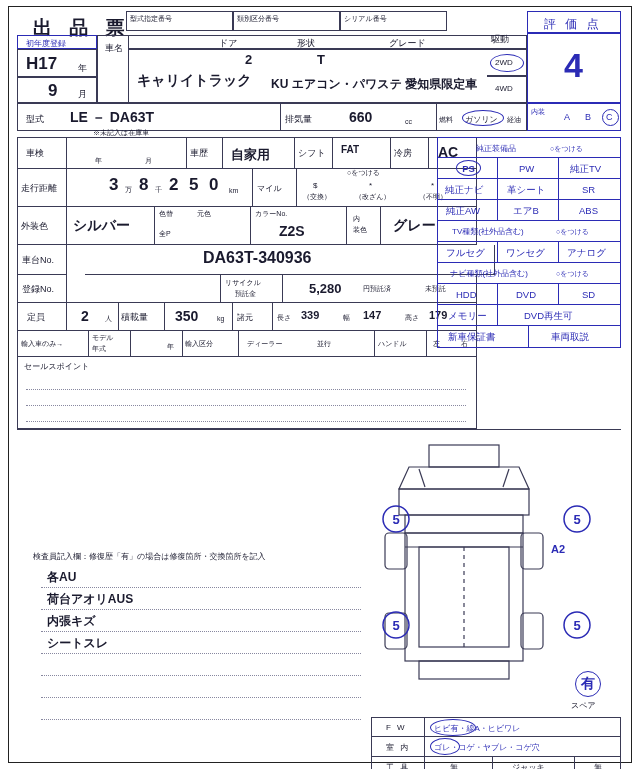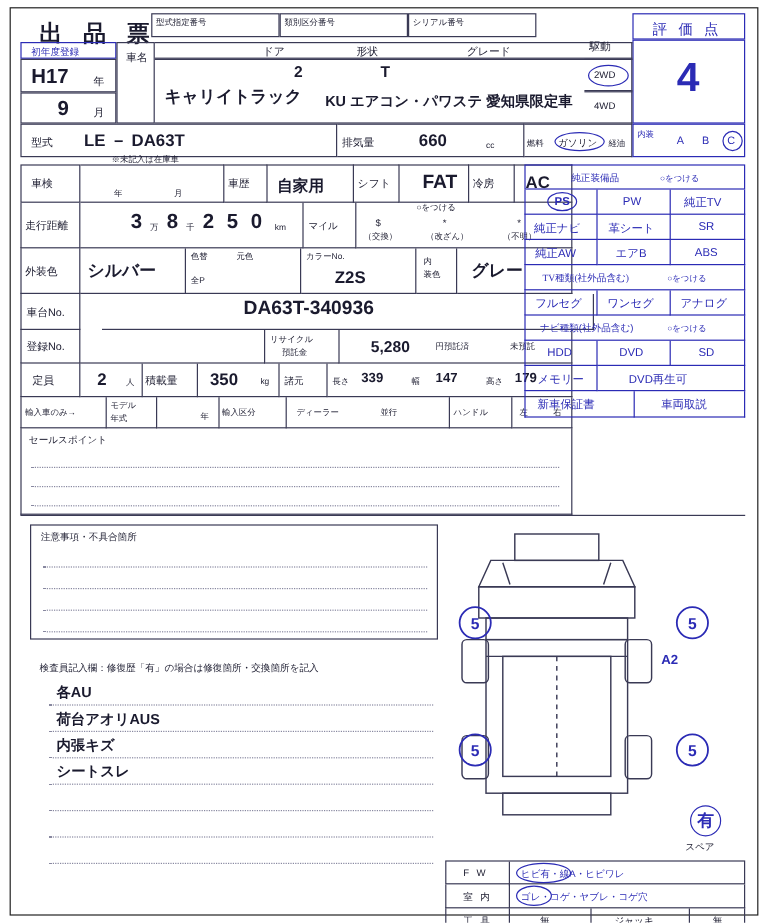--- a/index.html
+++ b/index.html
@@ -142,21 +142,21 @@
   <div class="b" style="left:178px; top:130px; width:36px; height:32px; border-left:none;">
     <div class="t lbl" style="left:3px; top:9px;">車歴</div>
   </div>
   <div class="b" style="left:214px; top:130px; width:72px; height:32px; border-left:none;">
     <div class="t val-sm" style="left:8px; top:8px; font-size:13px;">自家用</div>
   </div>
   <div class="b" style="left:286px; top:130px; width:38px; height:32px; border-left:none;">
     <div class="t lbl" style="left:3px; top:9px;">シフト</div>
   </div>
   <div class="b" style="left:324px; top:130px; width:58px; height:32px; border-left:none;">
-    <div class="t val-md" style="left:8px; top:6px; font-size:16px;margin-left:11px;">FAT</div>
+    <div class="t val-md" style="left:8px; top:6px; font-size:10px;">FAT</div>
   </div>
   <div class="b" style="left:382px; top:130px; width:38px; height:32px; border-left:none;">
     <div class="t lbl" style="left:3px; top:9px;">冷房</div>
   </div>
   <div class="b" style="left:420px; top:130px; width:48px; height:32px; border-left:none;">
     <div class="t val-md" style="left:9px; top:6px; font-size:14px;">AC</div>
   </div>
 
   <div class="b" style="left:8px; top:162px; width:50px; height:38px; border-top:none;">
     <div class="t lbl" style="left:3px; top:13px;">走行距離</div>
@@ -313,21 +313,21 @@
   <div class="b" style="left:428px; top:193px; width:61px; height:21px; border-color:#2b2bb5; border-top:none;">
     <div class="t eq blue" style="left:8px; top:5px;">純正AW</div>
   </div>
   <div class="b" style="left:489px; top:193px; width:61px; height:21px; border-color:#2b2bb5; border-top:none; border-left:none;">
     <div class="t eq blue" style="left:15px; top:5px;">エアB</div>
   </div>
   <div class="b" style="left:550px; top:193px; width:62px; height:21px; border-color:#2b2bb5; border-top:none; border-left:none;">
     <div class="t eq blue" style="left:20px; top:5px;">ABS</div>
   </div>
 
-  <div class="b" style="left:428px; top:214px; width:184px; height:21px; border-color:#2b2bb5; border-top:none;font-family:Liberation Serif, serif;">
+  <div class="b" style="left:428px; top:214px; width:184px; height:21px; border-color:#2b2bb5; border-top:none;">
     <div class="t lbl8 blue" style="left:14px; top:5px;">TV種類(社外品含む)</div>
     <div class="t lbl7 blue" style="left:118px; top:6px;">○をつける</div>
   </div>
   <div class="b" style="left:428px; top:235px; width:61px; height:21px; border-color:#2b2bb5; border-top:none;">
     <div class="t eq blue" style="left:8px; top:5px;">フルセグ</div>
   </div>
   <div class="b" style="left:489px; top:235px; width:61px; height:21px; border-color:#2b2bb5; border-top:none; border-left:none;">
     <div class="t eq blue" style="left:8px; top:5px;">ワンセグ</div>
   </div>
   <div class="b" style="left:550px; top:235px; width:62px; height:21px; border-color:#2b2bb5; border-top:none; border-left:none;">
@@ -357,27 +357,20 @@
 
   <div class="b" style="left:428px; top:319px; width:92px; height:22px; border-color:#2b2bb5; border-top:none;">
     <div class="t eq blue" style="left:10px; top:5px;">新車保証書</div>
   </div>
   <div class="b" style="left:520px; top:319px; width:92px; height:22px; border-color:#2b2bb5; border-top:none; border-left:none;">
     <div class="t eq blue" style="left:22px; top:5px;">車両取説</div>
   </div>
 
   <div class="nb" style="left:8px; top:422px; width:604px; height:1px; border-top:1px solid #3a3a55;"></div>
 
-  <div class="b" style="left:16px; top:430px; width:340px; height:96px;">
-    <div class="t lbl8" style="left:8px; top:4px;">注意事項・不具合箇所</div>
-    <div class="nb dashline" style="left:10px; top:34px; width:320px; height:1px;"></div>
-    <div class="nb dashline" style="left:10px; top:52px; width:320px; height:1px;"></div>
-    <div class="nb dashline" style="left:10px; top:70px; width:320px; height:1px;"></div>
-    <div class="nb dashline" style="left:10px; top:88px; width:320px; height:1px;"></div>
-  </div>
 
   <div class="nb" style="left:16px; top:540px; width:340px; height:120px;">
     <div class="t lbl8" style="left:8px; top:4px;">検査員記入欄：修復歴「有」の場合は修復箇所・交換箇所を記入</div>
     <div class="t val-sm" style="left:22px; top:22px; font-size:12px;">各AU</div>
     <div class="nb dashline" style="left:16px; top:40px; width:320px; height:1px;"></div>
     <div class="t val-sm" style="left:22px; top:44px; font-size:12px;">荷台アオリAUS</div>
     <div class="nb dashline" style="left:16px; top:62px; width:320px; height:1px;"></div>
     <div class="t val-sm" style="left:22px; top:66px; font-size:12px;">内張キズ</div>
     <div class="nb dashline" style="left:16px; top:84px; width:320px; height:1px;"></div>
     <div class="t val-sm" style="left:22px; top:88px; font-size:12px;">シートスレ</div>

